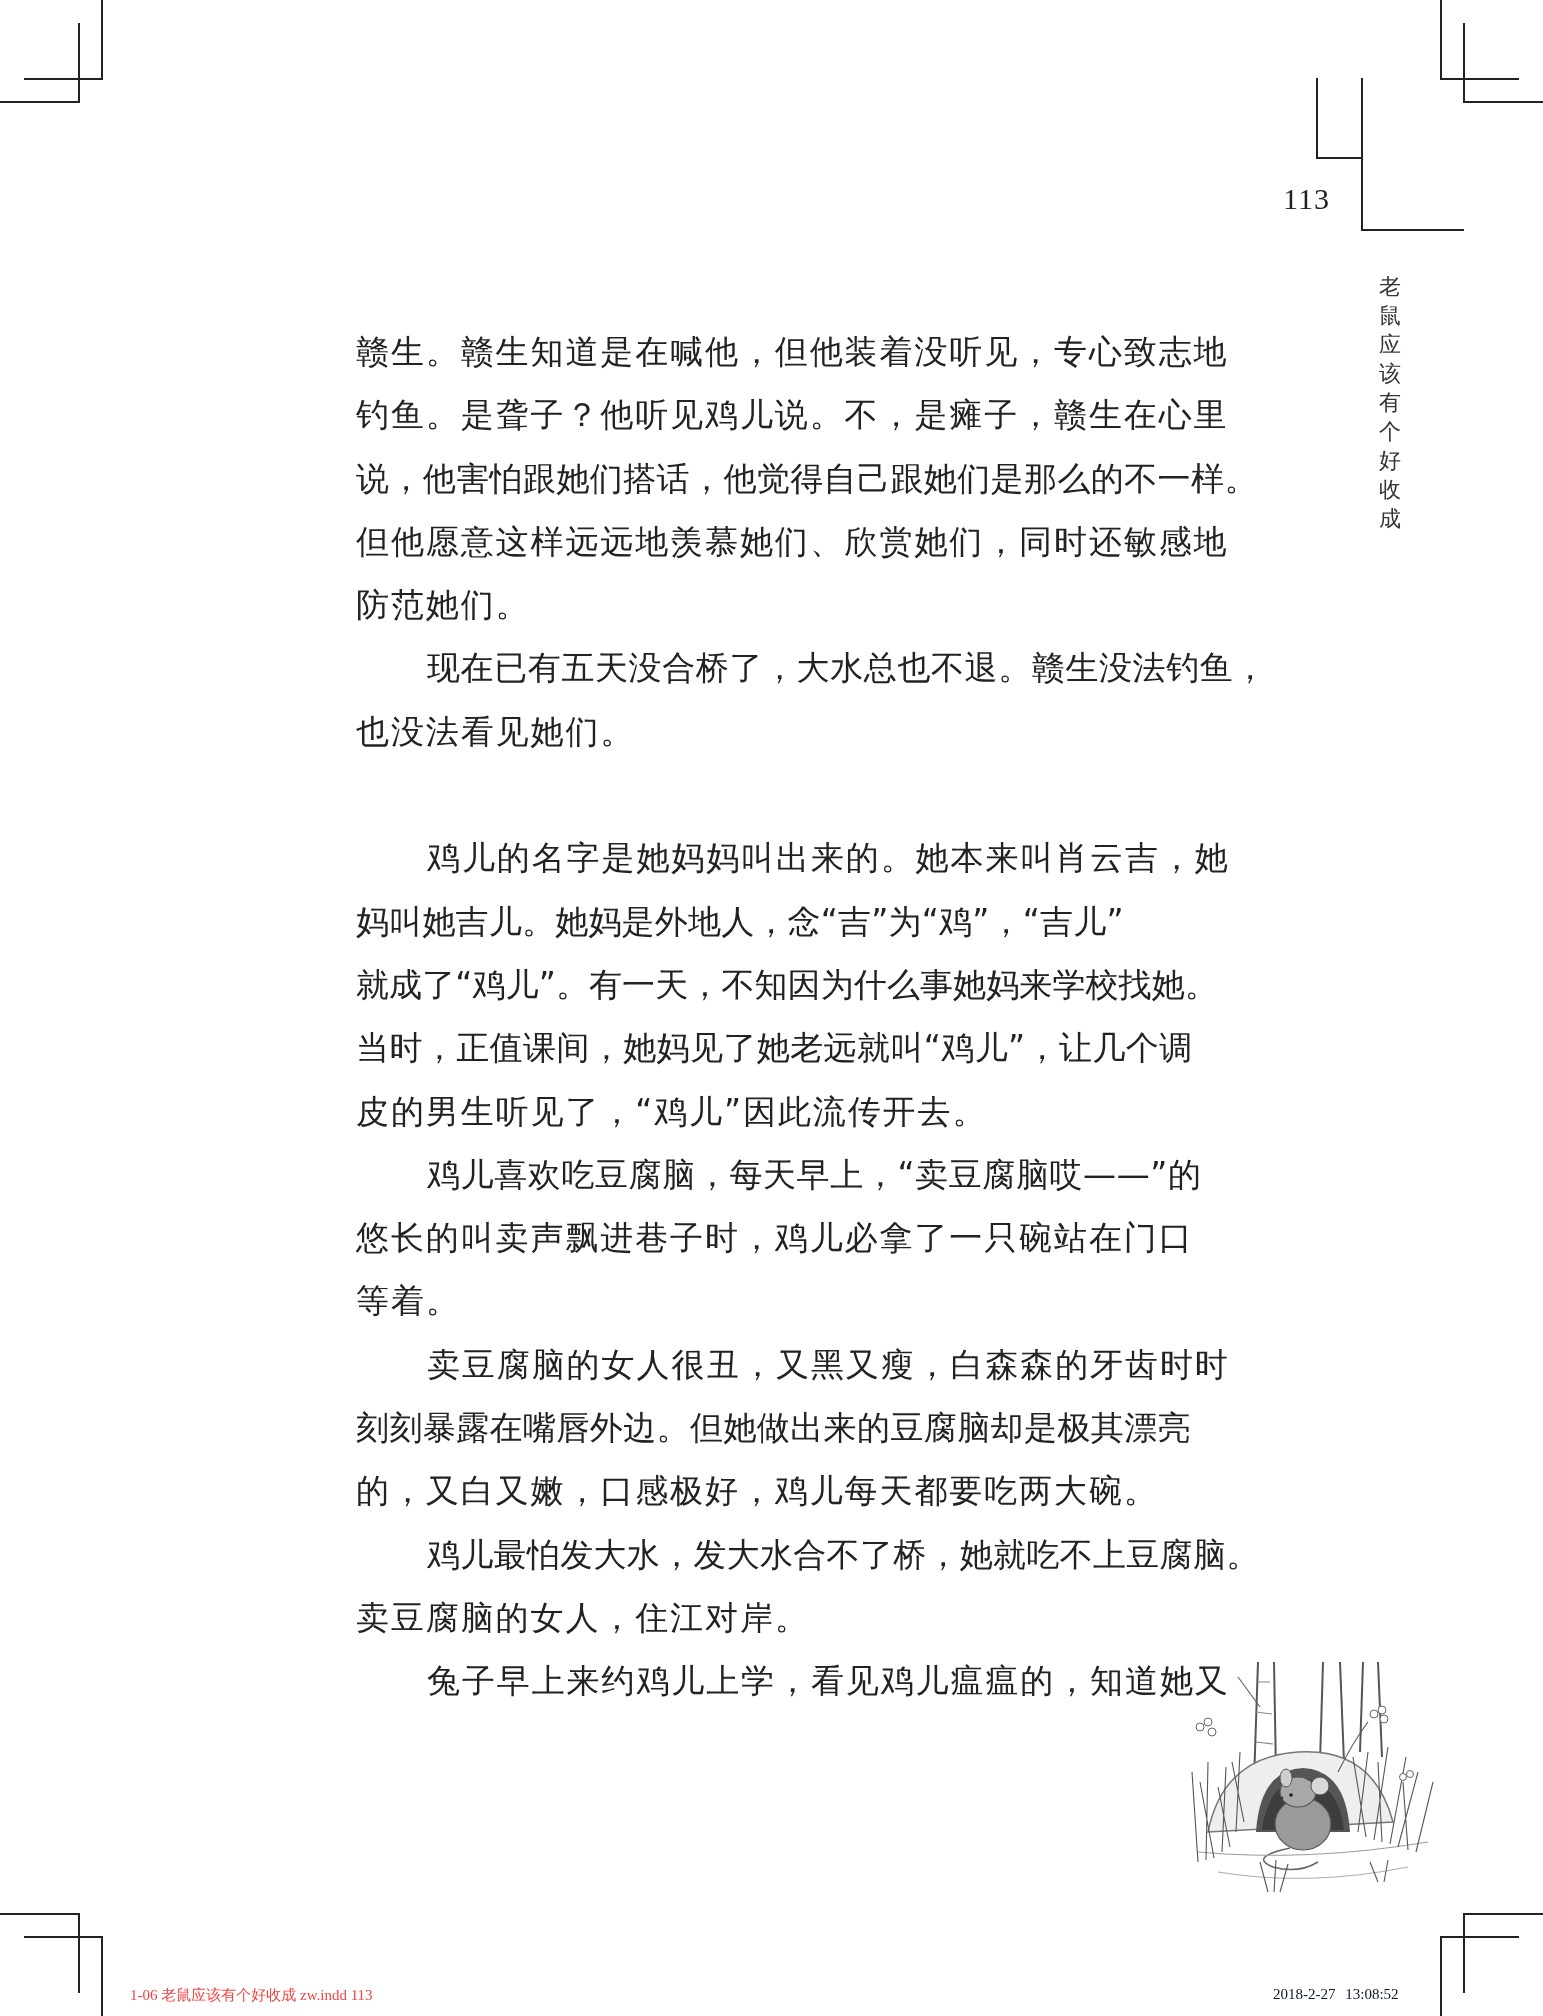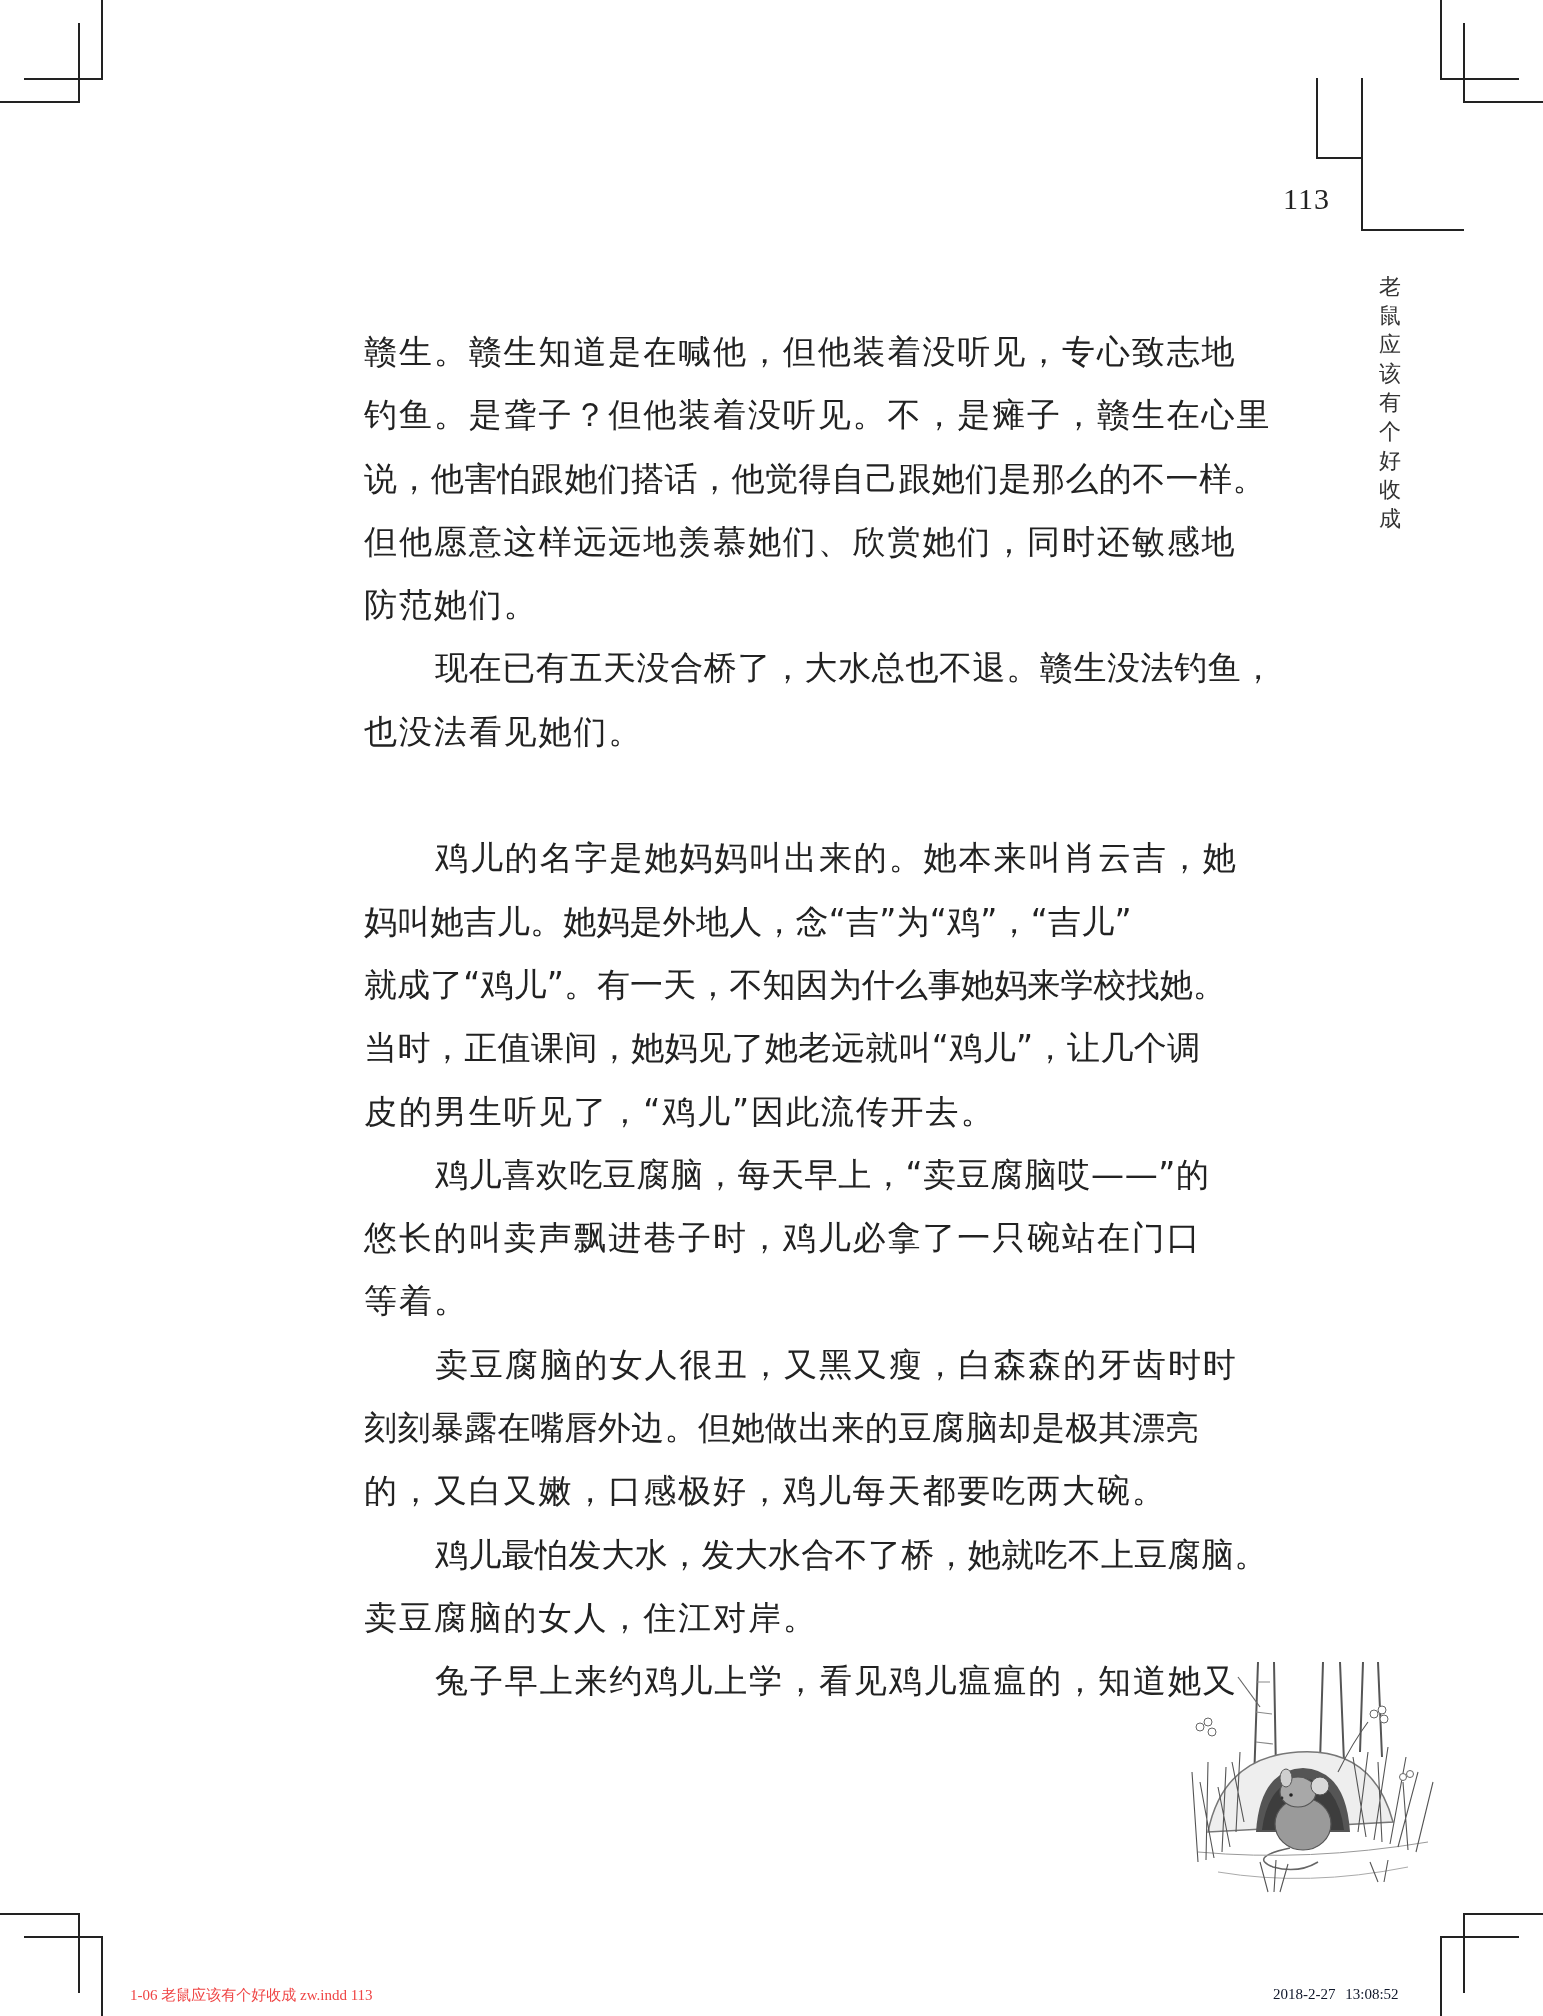--- a/index.html
+++ b/index.html
@@ -23,21 +23,20 @@
       font-size: 22px; line-height: 29px; color: #333;
       text-align: center;
     }
     .running-title span { display: block; }
 
     .body-text {
       position: absolute; left: 356px; top: 320px; width: 860px;
       font-family: "DejaVu Sans", sans-serif;
       font-size: 33px; line-height: 63.3px; color: #222;
       letter-spacing: 1.9px;
-      margin-left: 8px;
     }
     .line { white-space: nowrap; height: 63.3px; }
     .indent { padding-left: 71px; }
     .spacer { height: 63.3px; }
 
     .illustration {
       position: absolute; left: 1178px; top: 1662px; width: 262px; height: 236px;
     }
 
     .slug-left {
@@ -80,21 +79,21 @@
     <span>该</span>
     <span>有</span>
     <span>个</span>
     <span>好</span>
     <span>收</span>
     <span>成</span>
   </div>
 
   <div class="body-text">
     <div class="line">赣生。赣生知道是在喊他，但他装着没听见，专心致志地</div>
-    <div class="line">钓鱼。是聋子？但他装着没听见。不，是瘫子，赣生在心里</div>
+    <div class="line">钓鱼。是聋子？他听见鸡儿说。不，是瘫子，赣生在心里</div>
     <div class="line" style="letter-spacing:0.4px;">说，他害怕跟她们搭话，他觉得自己跟她们是那么的不一样。</div>
     <div class="line">但他愿意这样远远地羡慕她们、欣赏她们，同时还敏感地</div>
     <div class="line">防范她们。</div>
     <div class="line indent" style="letter-spacing:0.6px;text-align:center;">现在已有五天没合桥了，大水总也不退。赣生没法钓鱼，</div>
     <div class="line">也没法看见她们。</div>
     <div class="spacer"></div>
     <div class="line indent">鸡儿的名字是她妈妈叫出来的。她本来叫肖云吉，她</div>
     <div class="line" style="letter-spacing:0.2px;">妈叫她吉儿。她妈是外地人，念“吉”为“鸡”，“吉儿”</div>
     <div class="line" style="letter-spacing:0.1px;">就成了“鸡儿”。有一天，不知因为什么事她妈来学校找她。</div>
     <div class="line" style="letter-spacing:0.4px;">当时，正值课间，她妈见了她老远就叫“鸡儿”，让几个调</div>

